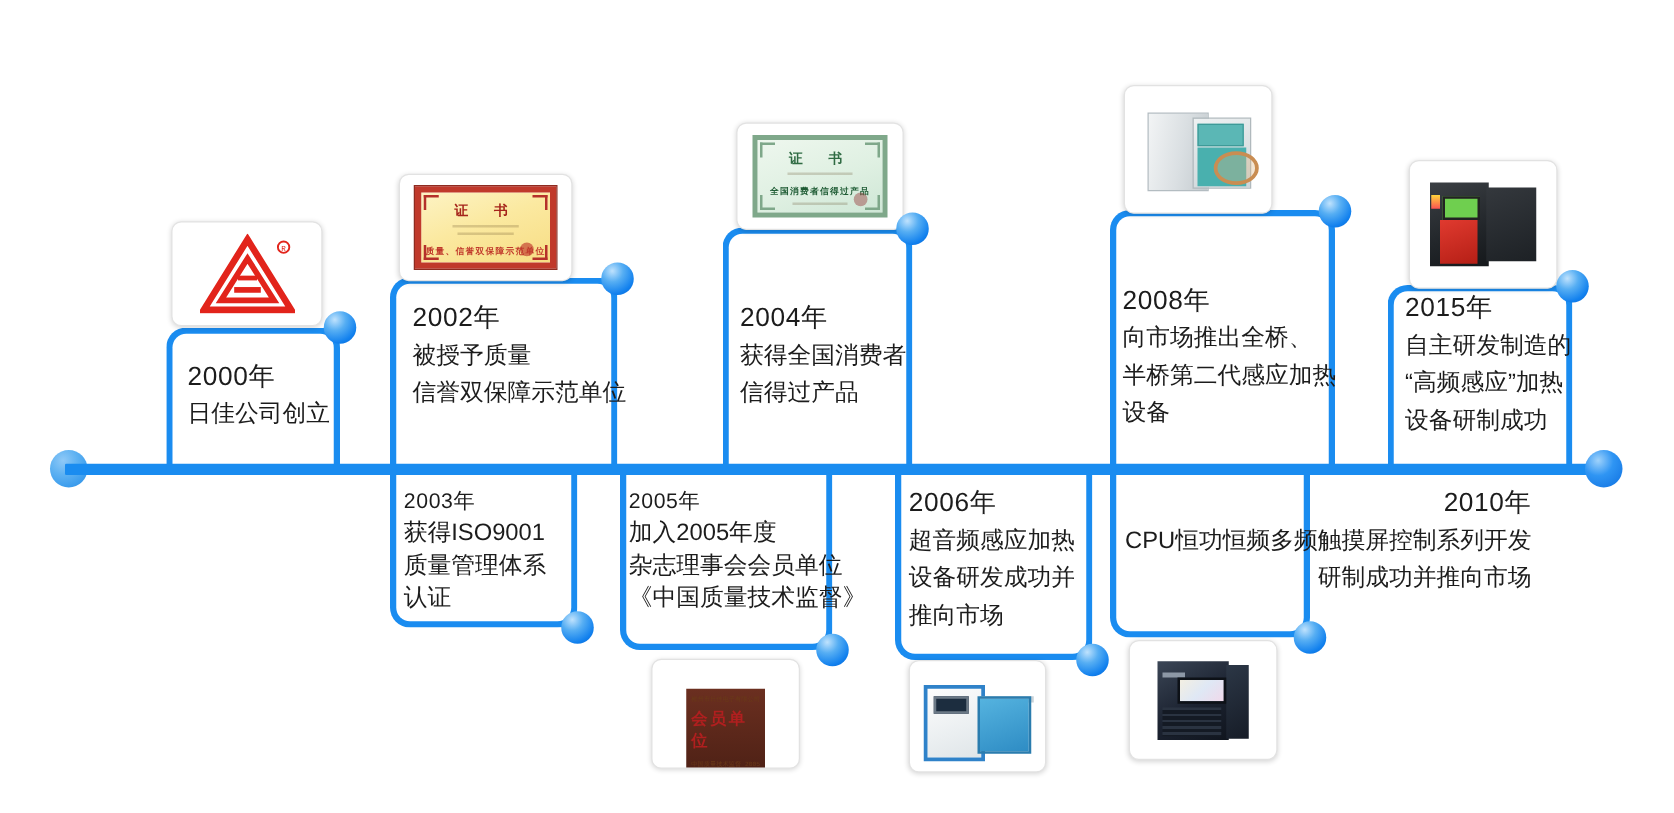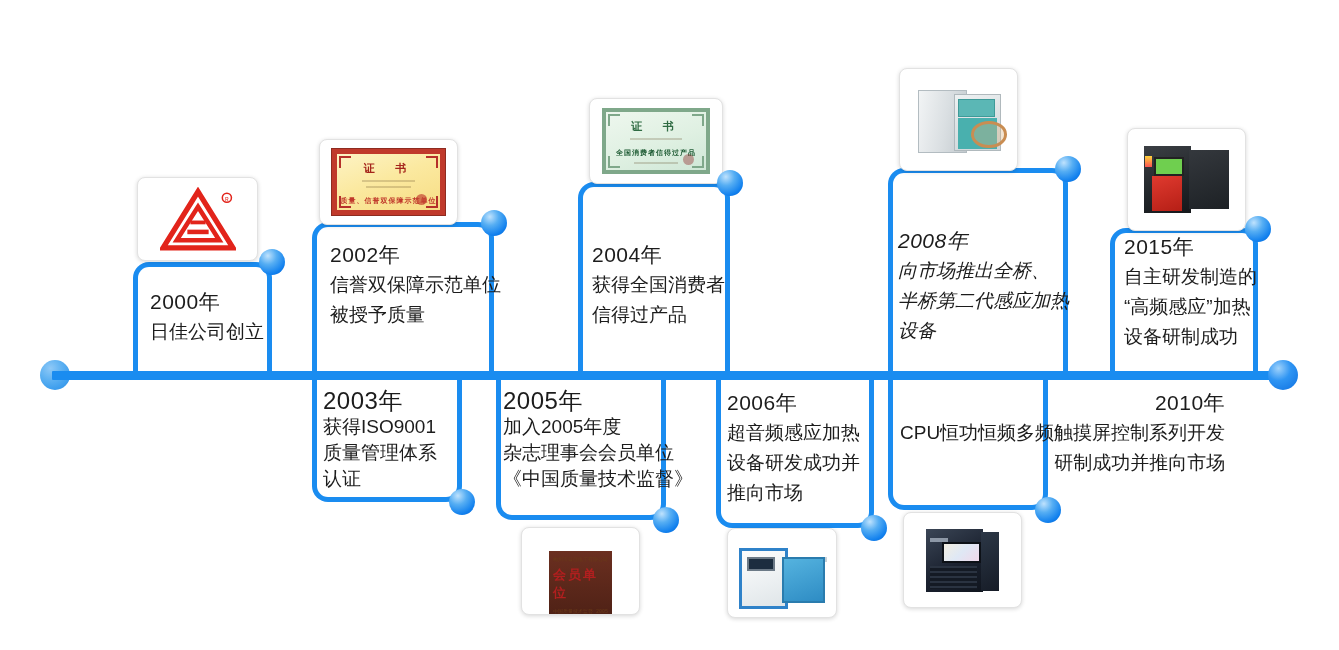--- a/index.html
+++ b/index.html
@@ -80,21 +80,21 @@
     font-size: 21px;
     line-height: 30px;
     letter-spacing: 0.5px;
     white-space: nowrap;
   }
   .entry .body {
     font-size: 19px;
     line-height: 30px;
     white-space: nowrap;
   }
-  .entry.tight .year { font-size: 24px; line-height: 26px; }
+  .entry.tight .year { font-size: 17px; line-height: 26px; }
   .entry.tight .body { font-size: 19px; line-height: 26px; }
 
   
   .thumb {
     position: absolute;
     background: #ffffff;
     border: 1px solid #e2e2e2;
     border-radius: 8px;
     box-shadow: 0 1px 4px rgba(0,0,0,0.16);
     overflow: hidden;
@@ -407,22 +407,22 @@
         <div class="cert-title">证 书</div>
         <div class="cert-line t"></div>
         <div class="cert-line s"></div>
         <div class="cert-sub">质量、信誉双保障示范单位</div>
         <div class="cert-seal"></div>
       </div>
     </div>
   </div>
   <div class="entry" style="left:330px; top:240px;">
     <div class="year">2002年</div>
+    <div class="body">被授予质量</div>
     <div class="body">信誉双保障示范单位</div>
-    <div class="body">被授予质量</div>
   </div>
 
   <div class="bracket up" style="left:578px; top:182px; width:152px; height:194px;"></div>
   <div class="node-dot" style="left:717px; top:170px;"></div>
   <div class="thumb" style="left:589px; top:98px; width:132px; height:84px;">
     <div class="thumb-inner">
       <div class="cert green">
         <div class="cc-tl cert-corner" style="border-color:#7fa88a;"></div>
         <div class="cc-tr cert-corner" style="border-color:#7fa88a;"></div>
         <div class="cc-bl cert-corner" style="border-color:#7fa88a;"></div>
@@ -447,21 +447,21 @@
     <div class="thumb-inner">
       <div class="machine">
         <div class="m-teal-body"></div>
         <div class="m-teal-front"></div>
         <div class="m-teal-panel"></div>
         <div class="m-teal-win"></div>
         <div class="m-coil"></div>
       </div>
     </div>
   </div>
-  <div class="entry" style="left:898px; top:226px;font-style:italic;">
+  <div class="entry" style="left:898px; top:226px;">
     <div class="year">2008年</div>
     <div class="body">向市场推出全桥、</div>
     <div class="body">半桥第二代感应加热</div>
     <div class="body">设备</div>
   </div>
 
   <div class="bracket up" style="left:1110px; top:228px; width:148px; height:148px;"></div>
   <div class="node-dot" style="left:1245px; top:216px;"></div>
   <div class="thumb" style="left:1127px; top:128px; width:117px; height:101px;">
     <div class="thumb-inner">

